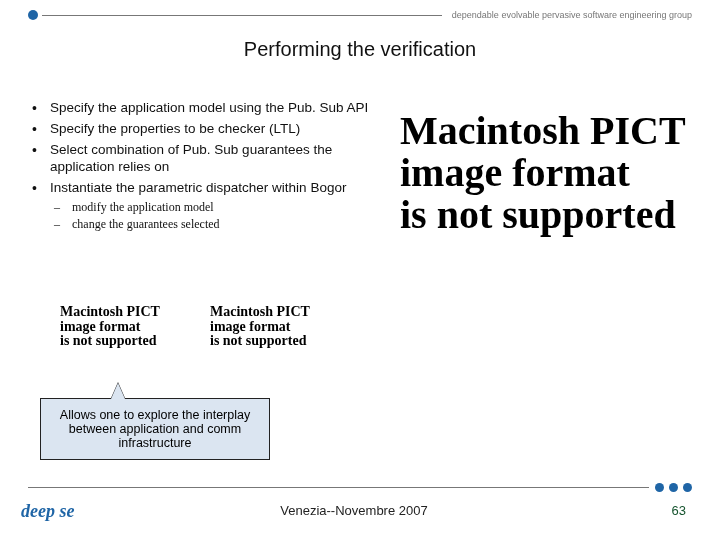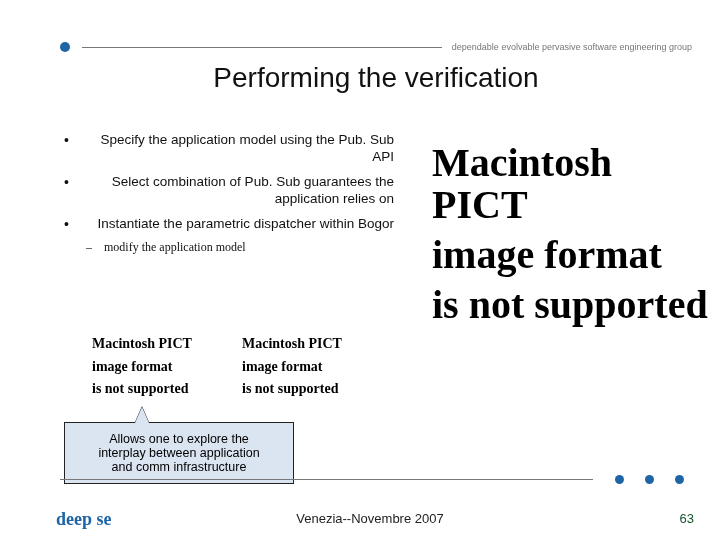--- a/index.html
+++ b/index.html
@@ -1,15 +1,15 @@
 <!DOCTYPE html>
 <html><head>
 <meta charset="utf-8">
 <style>
-  * { margin: 8px; padding: 0; box-sizing: border-box; }
+  * { margin: 0; padding: 0; box-sizing: border-box; }
   body {
     width: 720px;
     height: 540px;
     font-family: Arial, Helvetica, sans-serif;
     background: #fff;
     position: relative;
     overflow: hidden;
   }
   .top-line {
     position: absolute;
@@ -34,39 +34,38 @@
     font-size:9px;
     color:#777;
     margin-left:6px;
     white-space:nowrap;
   }
   .title {
     position:absolute;
     top: 38px;
     left:0; right:0;
     text-align:center;
-    font-size:28px;
+    font-size:20px;
     color:#111;
     font-weight:normal;
   }
   .bullets {
     position:absolute;
     top: 100px;
     left: 28px;
     width: 350px;
     font-size: 13.5px;
     color:#111;
     line-height:1.25;
   }
   .bullets > li {
     list-style:none;
     position:relative;
     padding-left:22px;
     margin-bottom:4px;
-    text-align:right;
   }
   .bullets > li::before {
     content:"•";
     position:absolute;
     left:4px;
     top:0;
     font-size:14px;
   }
   .subbullets {
     margin-top:4px;
@@ -129,26 +128,27 @@
     display:flex;
     align-items:center;
   }
   .bottom-line .rule { flex:1 1 auto; height:1px; background:#777; }
   .bottom-line .dots { flex:0 0 auto; display:flex; gap:5px; margin-left:6px;}
   .bottom-line .dots span{
     width:9px; height:9px; border-radius:50%; background:#1f65a6;
   }
   .logo {
     position:absolute;
-    left:32px;
+    left:21px;
     bottom:18px;
     display:flex;
     align-items:center;
     gap:2px;
     font-family:"Times New Roman", serif;
+    font-style:italic;
     font-weight:bold;
     font-size:18px;
     color:#1f65a6;
   }
   .footer-text {
     position:absolute;
     bottom:22px;
     left:0; right:12px;
     text-align:center;
     font-size:13px;
@@ -168,24 +168,26 @@
 <div class="top-line">
   <span class="dot"></span>
   <span class="sep"></span>
   <span class="tagline">dependable evolvable pervasive software engineering group</span>
 </div>
 
 <h1 class="title">Performing the verification</h1>
 
 <ul class="bullets">
   <li>Specify the application model using the Pub. Sub API</li>
+  <li>Specify the properties to be checker (LTL)</li>
   <li>Select combination of Pub. Sub guarantees the application relies on</li>
   <li>Instantiate the parametric dispatcher within Bogor</li>
   <ul class="subbullets">
     <li>modify the application model</li>
+    <li>change the guarantees selected</li>
   </ul>
 </ul>
 
 <div class="pict pict-big">
   <span>Macintosh PICT</span>
   <span>image format</span>
   <span>is not supported</span>
 </div>
 <div class="pict pict-sm1">
   <span>Macintosh PICT</span>

